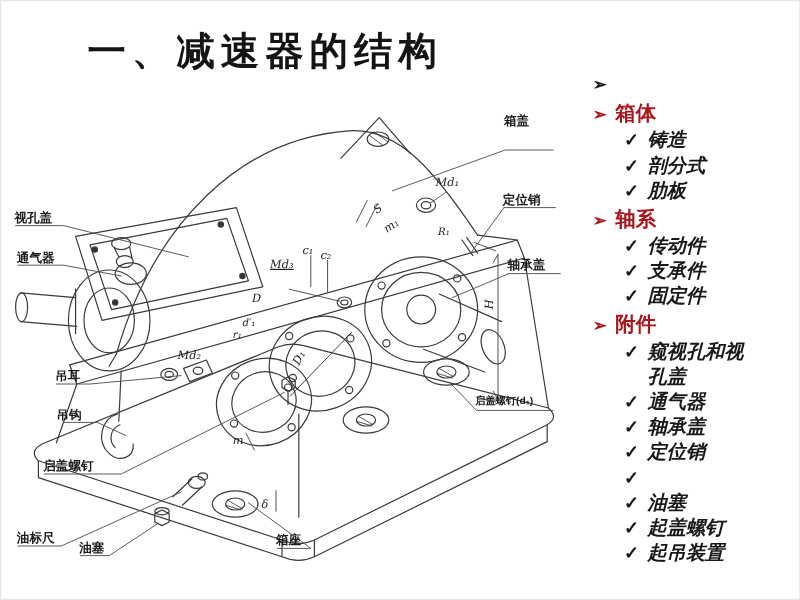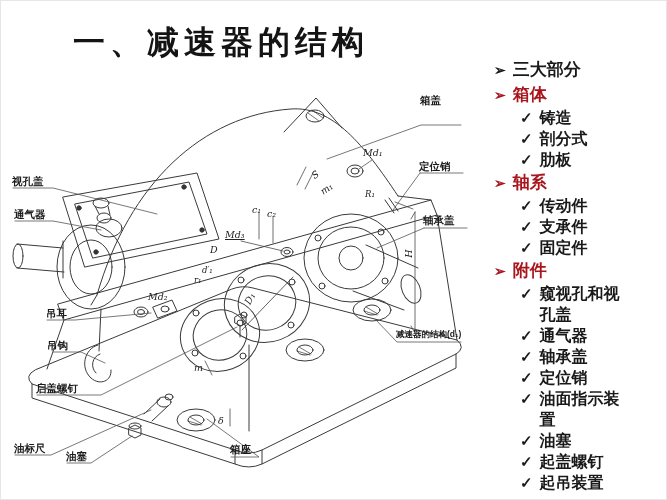--- a/index.html
+++ b/index.html
@@ -9,21 +9,21 @@
          font-weight:700;font-size:32px;letter-spacing:5px;color:#141414;white-space:nowrap;}
   .course-tag{position:absolute;left:486px;top:14px;font-size:15px;font-weight:700;
          letter-spacing:6px;color:#2ba477;white-space:nowrap;}
   .outline{position:absolute;left:493px;top:56px;width:172px;color:#191919;}
   .o{display:flex;align-items:flex-start;}
   .o .b{flex:0 0 auto;margin-right:7px;}
   .l1{font-size:17px;font-weight:700;line-height:24px;margin-top:1px;}
   .l1 .b{font-size:14px;line-height:24px;}
   .l2{font-size:16px;font-weight:600;line-height:21px;padding-left:26px;}
   .l2 .b{font-size:15px;font-weight:700;line-height:21px;}
-  .l2 .t{max-width:93px;}
+  .l2 .t{max-width:93px;font-style:italic;}
   .red{color:#a8161d;}
   .diagram{position:absolute;left:0;top:78px;width:490px;height:422px;}
   .diagram svg{position:absolute;left:0;top:0;}
   .callout{position:absolute;font-size:10.5px;font-weight:700;color:#1b1b1b;white-space:nowrap;}
   .dim{position:absolute;font-size:9.5px;font-style:italic;color:#222;white-space:nowrap;
        font-family:"DejaVu Serif",serif;}
   .small{font-size:8.5px;text-align:right;}
   .rot90{transform:rotate(-90deg);}
   .rot35{transform:rotate(-35deg);}
   .rot60{transform:rotate(-62deg);}
@@ -179,44 +179,43 @@
     <div class="callout" style="left:11px;top:96px;">视孔盖</div>
     <div class="callout" style="left:13px;top:129px;">通气器</div>
     <div class="callout" style="left:45px;top:228px;">吊耳</div>
     <div class="callout" style="left:46px;top:260px;">吊钩</div>
     <div class="callout" style="left:35px;top:303px;">启盖螺钉</div>
     <div class="callout" style="left:13px;top:363px;">油标尺</div>
     <div class="callout" style="left:65px;top:371px;">油塞</div>
     <div class="callout" style="left:419px;top:15px;">箱盖</div>
     <div class="callout" style="left:418px;top:81px;">定位销</div>
     <div class="callout" style="left:422px;top:135px;">轴承盖</div>
-    <div class="callout small" style="left:395px;top:250px;">减速器的结构(d₁)</div>
+    <div class="callout small" style="left:395px;top:250px;">启盖螺钉(d₁)</div>
     <div class="callout" style="left:229px;top:364px;">箱座</div>
 
     <div class="dim" style="left:362px;top:68px;">Md₁</div>
     <div class="dim" style="left:147px;top:212px;">Md₂</div>
-    <div class="dim" style="left:224px;top:150px;text-decoration:underline;">Md₃</div>
+    <div class="dim" style="left:224px;top:136px;text-decoration:underline;">Md₃</div>
     <div class="dim rot35" style="left:311px;top:90px;">S</div>
     <div class="dim rot35" style="left:319px;top:104px;">m₁</div>
     <div class="dim" style="left:251px;top:125px;">c₁</div>
     <div class="dim" style="left:266px;top:129px;">c₂</div>
     <div class="dim rot90" style="left:403px;top:169px;">H</div>
     <div class="dim" style="left:217px;top:336px;">δ</div>
     <div class="dim" style="left:193px;top:283px;">m</div>
     <div class="dim rot60" style="left:243px;top:214px;">D₁</div>
     <div class="dim" style="left:209px;top:165px;">D</div>
     <div class="dim small" style="left:193px;top:196px;">r₁</div>
     <div class="dim small" style="left:201px;top:186px;">d′₁</div>
     <div class="dim small" style="left:364px;top:110px;">R₁</div>
   </div>
 
   <div class="outline">
     <div class="o l1">
       <span class="b">➢</span>
-      <span class="t">三大部分</span>
     </div>
     <div class="o l1 red">
       <span class="b">➢</span>
       <span class="t">箱体</span>
     </div>
     <div class="o l2">
       <span class="b">✓</span>
       <span class="t">铸造</span>
     </div>
     <div class="o l2">
@@ -258,21 +257,20 @@
     <div class="o l2">
       <span class="b">✓</span>
       <span class="t">轴承盖</span>
     </div>
     <div class="o l2">
       <span class="b">✓</span>
       <span class="t">定位销</span>
     </div>
     <div class="o l2">
       <span class="b">✓</span>
-      <span class="t">油面指示装置</span>
     </div>
     <div class="o l2">
       <span class="b">✓</span>
       <span class="t">油塞</span>
     </div>
     <div class="o l2">
       <span class="b">✓</span>
       <span class="t">起盖螺钉</span>
     </div>
     <div class="o l2">

